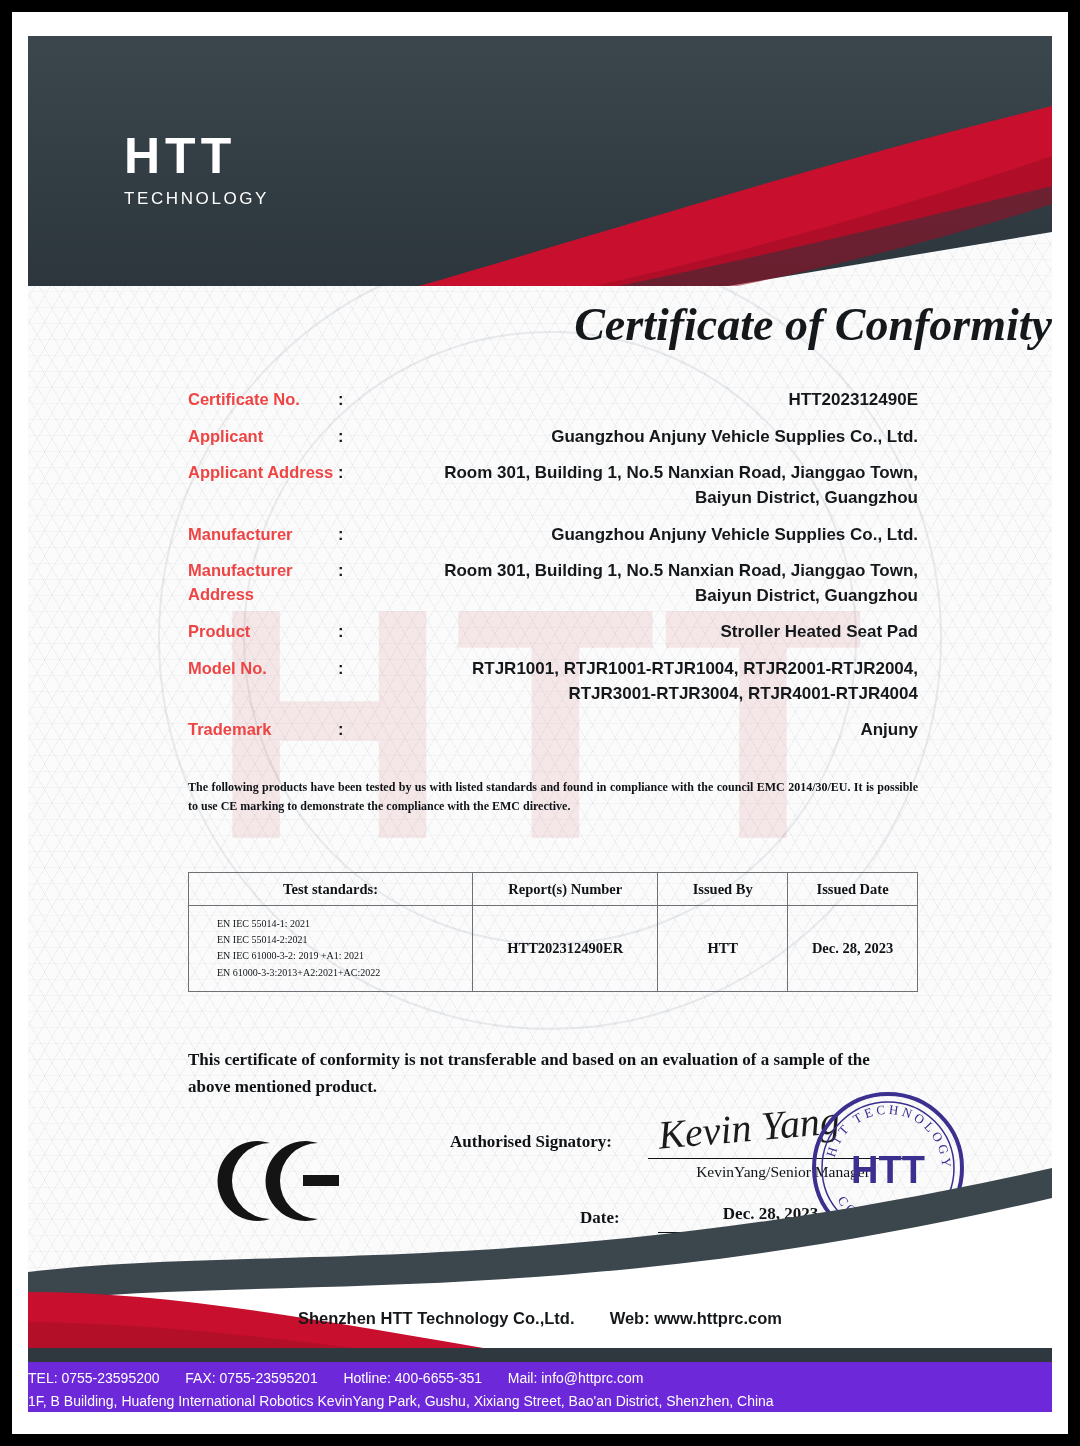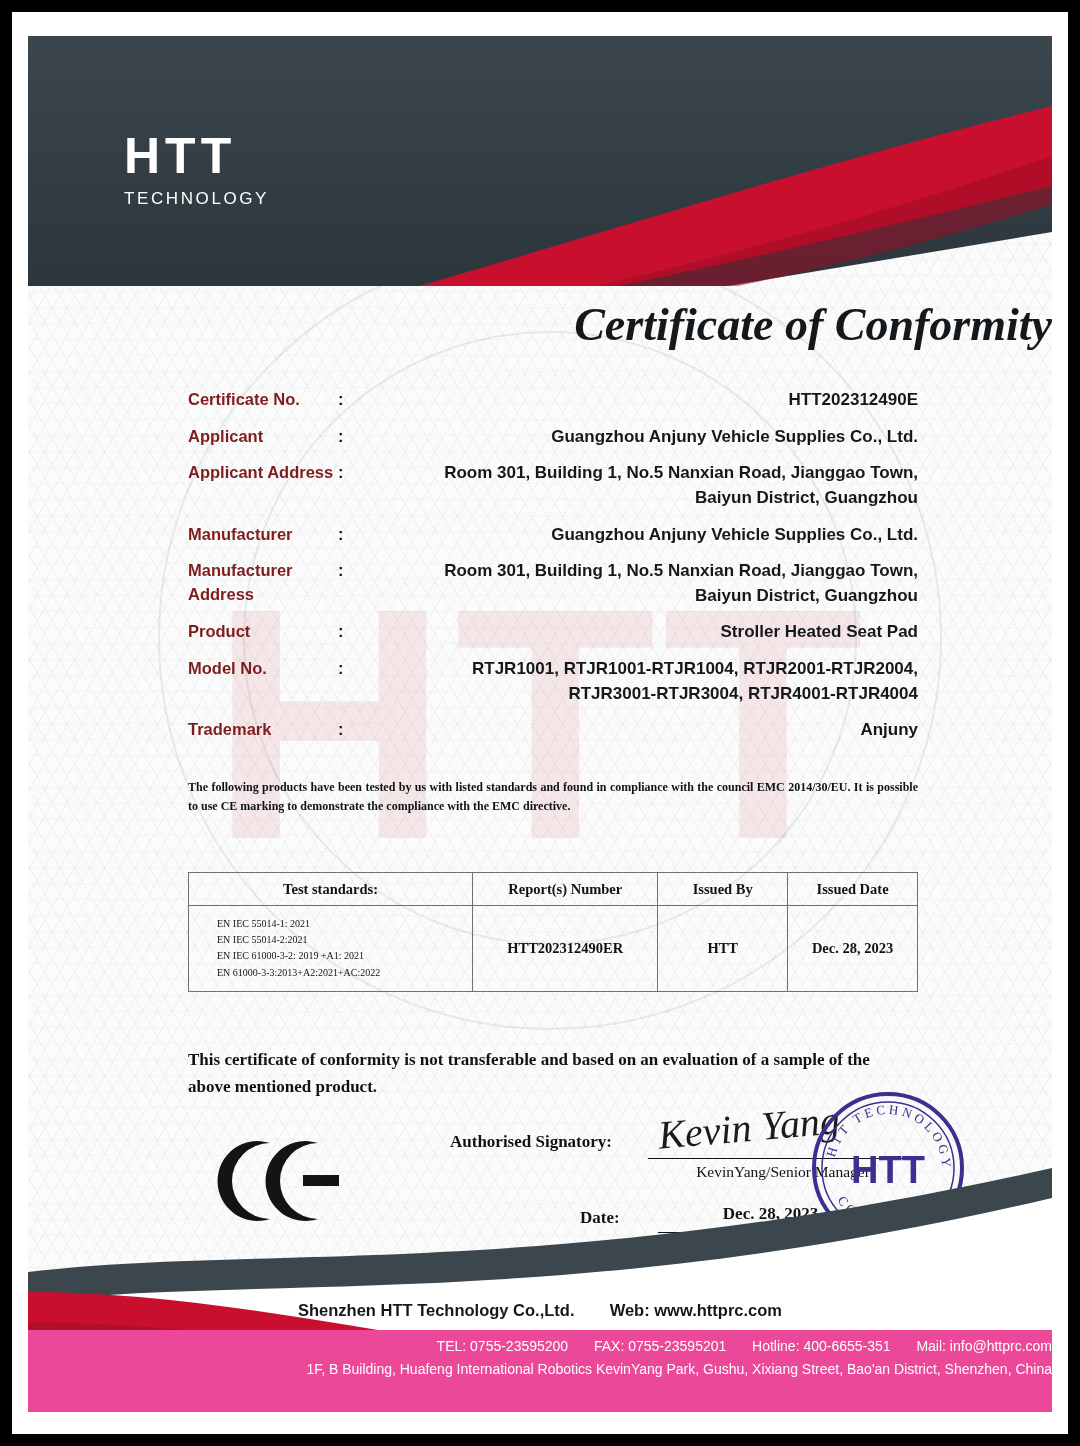--- a/index.html
+++ b/index.html
@@ -135,21 +135,21 @@
   .field-row {
     display: flex;
     align-items: flex-start;
     margin-bottom: 12px;
   }
   .f-label {
     width: 150px;
     flex: 0 0 150px;
     font-size: 16.5px;
     font-weight: bold;
-    color: #7f1d1d;
+    color: #ef4444;
     line-height: 1.45;
   }
   .f-colon {
     width: 22px;
     flex: 0 0 22px;
     font-size: 16.5px;
     font-weight: bold;
     color: #15181b;
     line-height: 1.45;
     text-align: left;
@@ -308,38 +308,38 @@
     left: 0;
     bottom: 0;
     width: 1024px;
     height: 260px;
     overflow: hidden;
     pointer-events: none;
   }
   .footer-info {
     position: absolute;
     left: 0;
-    bottom: 92px;
+    bottom: 84px;
     width: 1024px;
     text-align: center;
     font-size: 16.5px;
     font-weight: bold;
     color: #15181b;
   }
   .footer-info .gap { display: inline-block; width: 26px; }
   .footer-dark {
     position: absolute;
     left: 0;
     bottom: 0;
     width: 1024px;
-    height: 82px;
-    background: #ec4899;
+    height: 50px;
+    background: #6d28d9;
     color: #ffffff;
     font-size: 14px;
-    text-align: right;
+    text-align: left;
     padding-top: 8px;
     box-sizing: border-box;
   }
   .footer-dark .l1 { margin-bottom: 7px; }
   .footer-dark .sp { display: inline-block; width: 18px; }
 </style>
 </head>
 <body>
 
 <div class="page">

